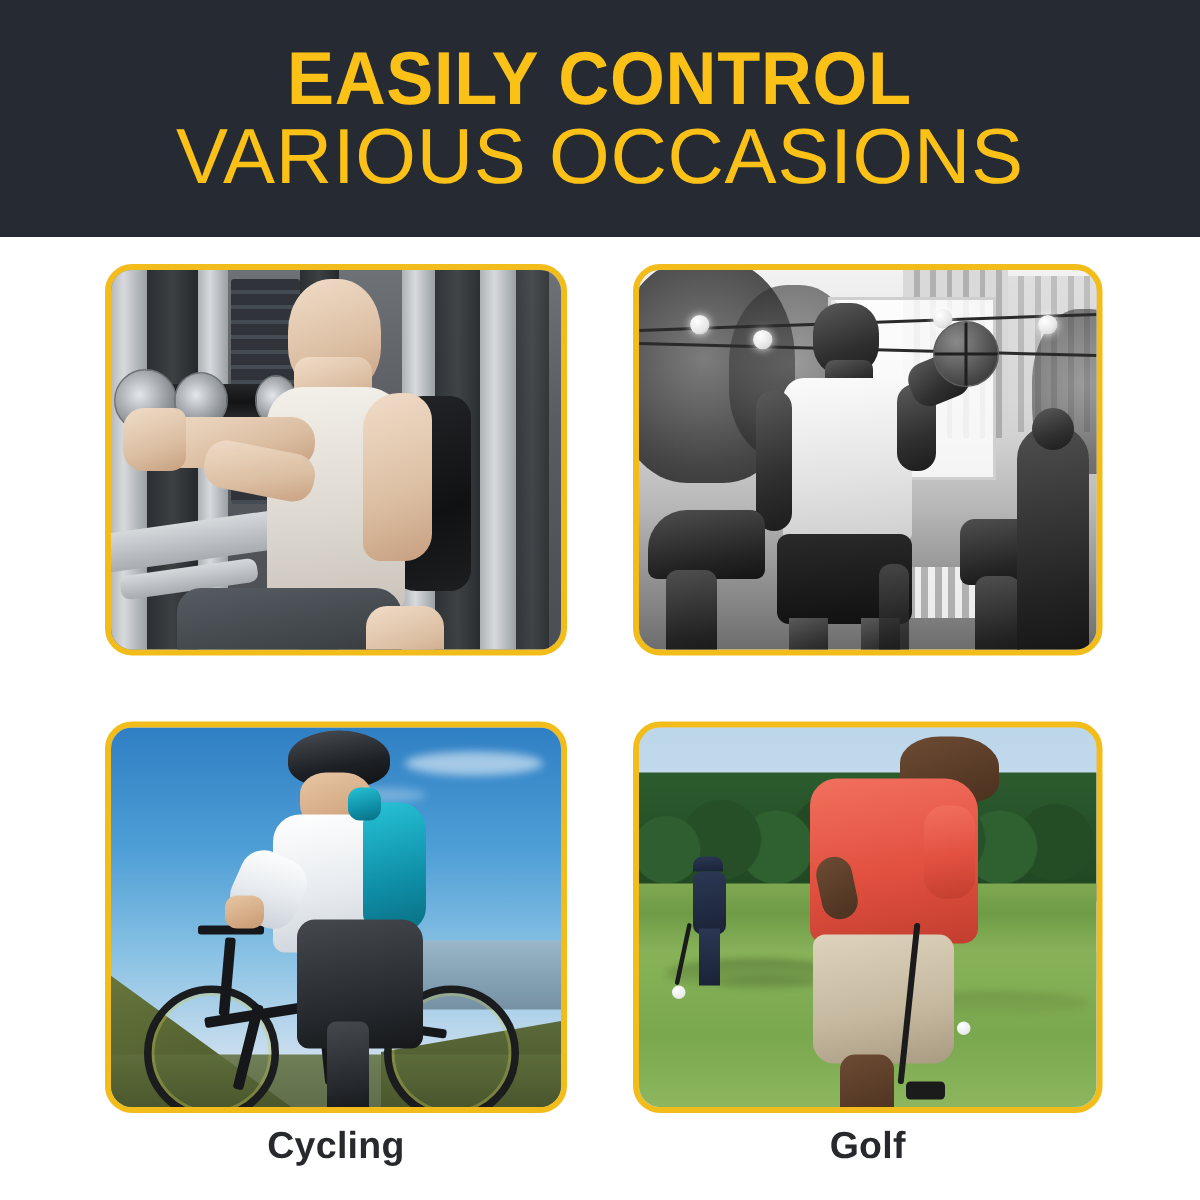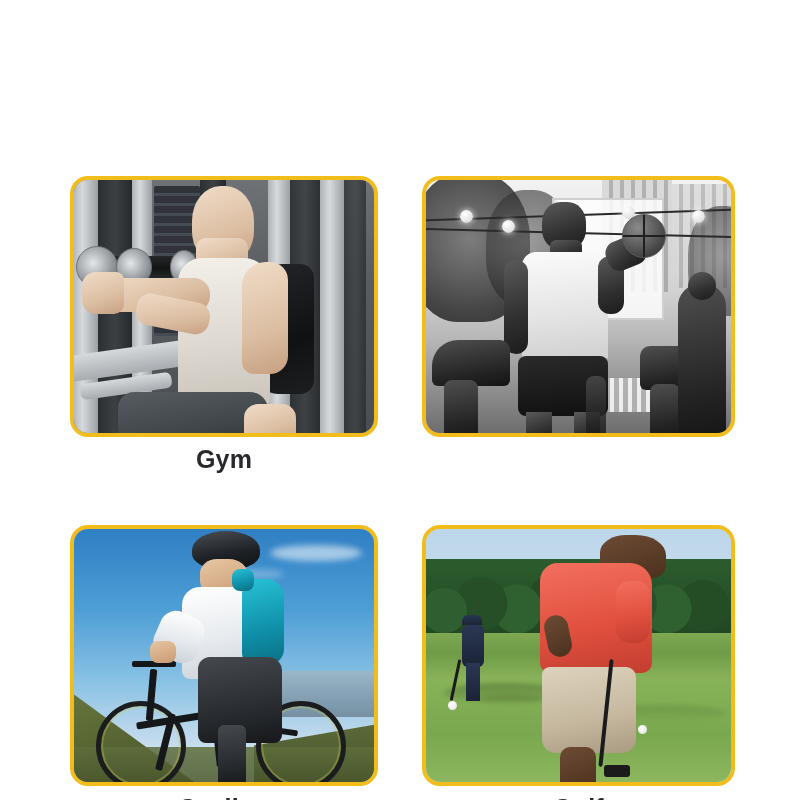--- a/index.html
+++ b/index.html
@@ -325,20 +325,24 @@
   .gf-far-golfer {
     position: absolute;
     background: linear-gradient(175deg, #2b3754, #1a2336);
   }
 </style>
 </head>
 <body>
 
 <div id="page">
 
+  <div class="header-banner">
+    <div class="title-line1">EASILY CONTROL</div>
+    <div class="title-line2">VARIOUS OCCASIONS</div>
+  </div>
 
   <div class="grid">
 
     <div class="card">
       <div class="card-frame">
         <div class="photo">
           <div class="gym-bg"></div>
 
           <div class="gym-frame-v" style="left:-2px;width:26px;"></div>
           <div class="gym-dark-col" style="left:24px;width:34px;"></div>
@@ -364,21 +368,20 @@
           <div class="gym-body" style="left:122px;top:58px;width:52px;height:34px;border-radius:10px;"></div>
           <div class="gym-tank" style="left:104px;top:78px;width:92px;height:150px;border-radius:24px 26px 10px 10px;"></div>
           <div class="gym-body" style="left:168px;top:82px;width:46px;height:112px;border-radius:24px 18px 18px 12px;"></div>
           <div class="gym-body" style="left:24px;top:98px;width:112px;height:34px;border-radius:16px;"></div>
           <div class="gym-body" style="left:8px;top:92px;width:42px;height:42px;border-radius:14px 8px 10px 14px;"></div>
           <div class="gym-body" style="left:62px;top:118px;width:74px;height:32px;border-radius:14px;transform:rotate(11deg);"></div>
           <div class="gym-shorts" style="left:44px;top:212px;width:150px;height:50px;border-radius:16px 18px 4px 4px;"></div>
           <div class="gym-body" style="left:170px;top:224px;width:52px;height:40px;border-radius:14px 14px 4px 4px;"></div>
         </div>
       </div>
-      <div class="card-label">Gym</div>
     </div>
 
     <div class="card">
       <div class="card-frame">
         <div class="photo">
           <div class="bb-bg"></div>
           <div class="bb-building" style="left:176px;top:0;width:70px;height:112px;opacity:.75;"></div>
           <div class="bb-building" style="left:246px;top:4px;width:60px;height:104px;opacity:.6;"></div>
           <div class="bb-tree" style="left:-16px;top:-8px;width:120px;height:150px;"></div>
           <div class="bb-tree" style="left:60px;top:10px;width:86px;height:116px;opacity:.6;"></div>

